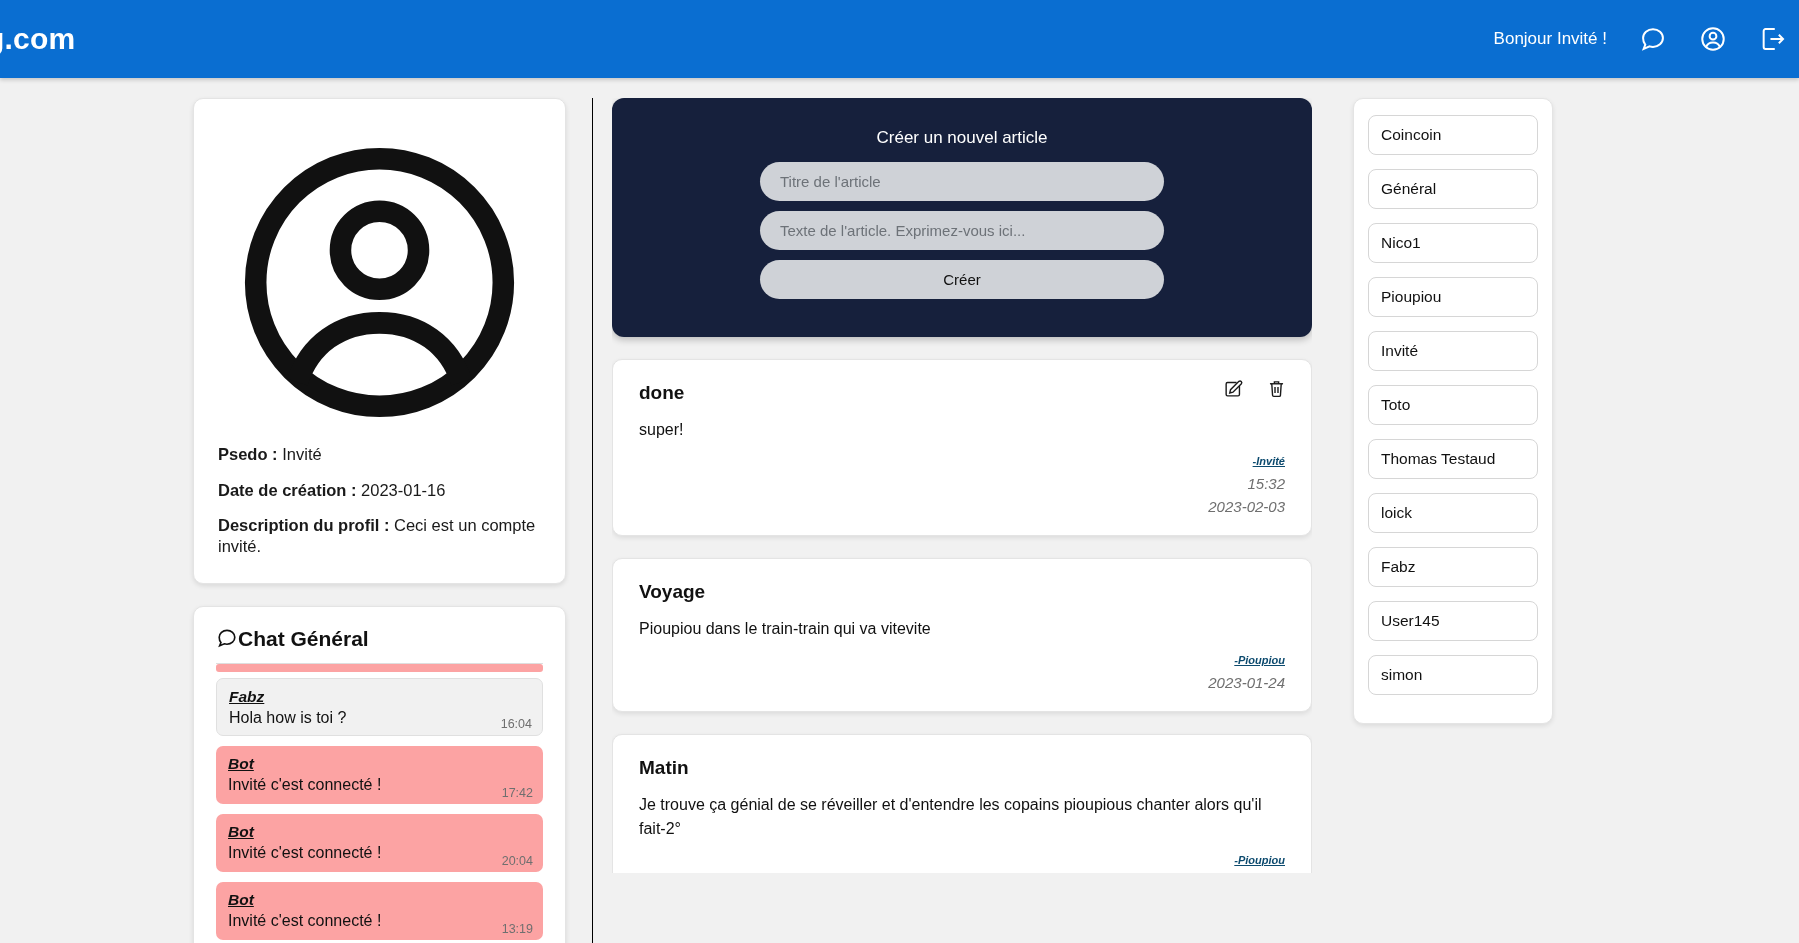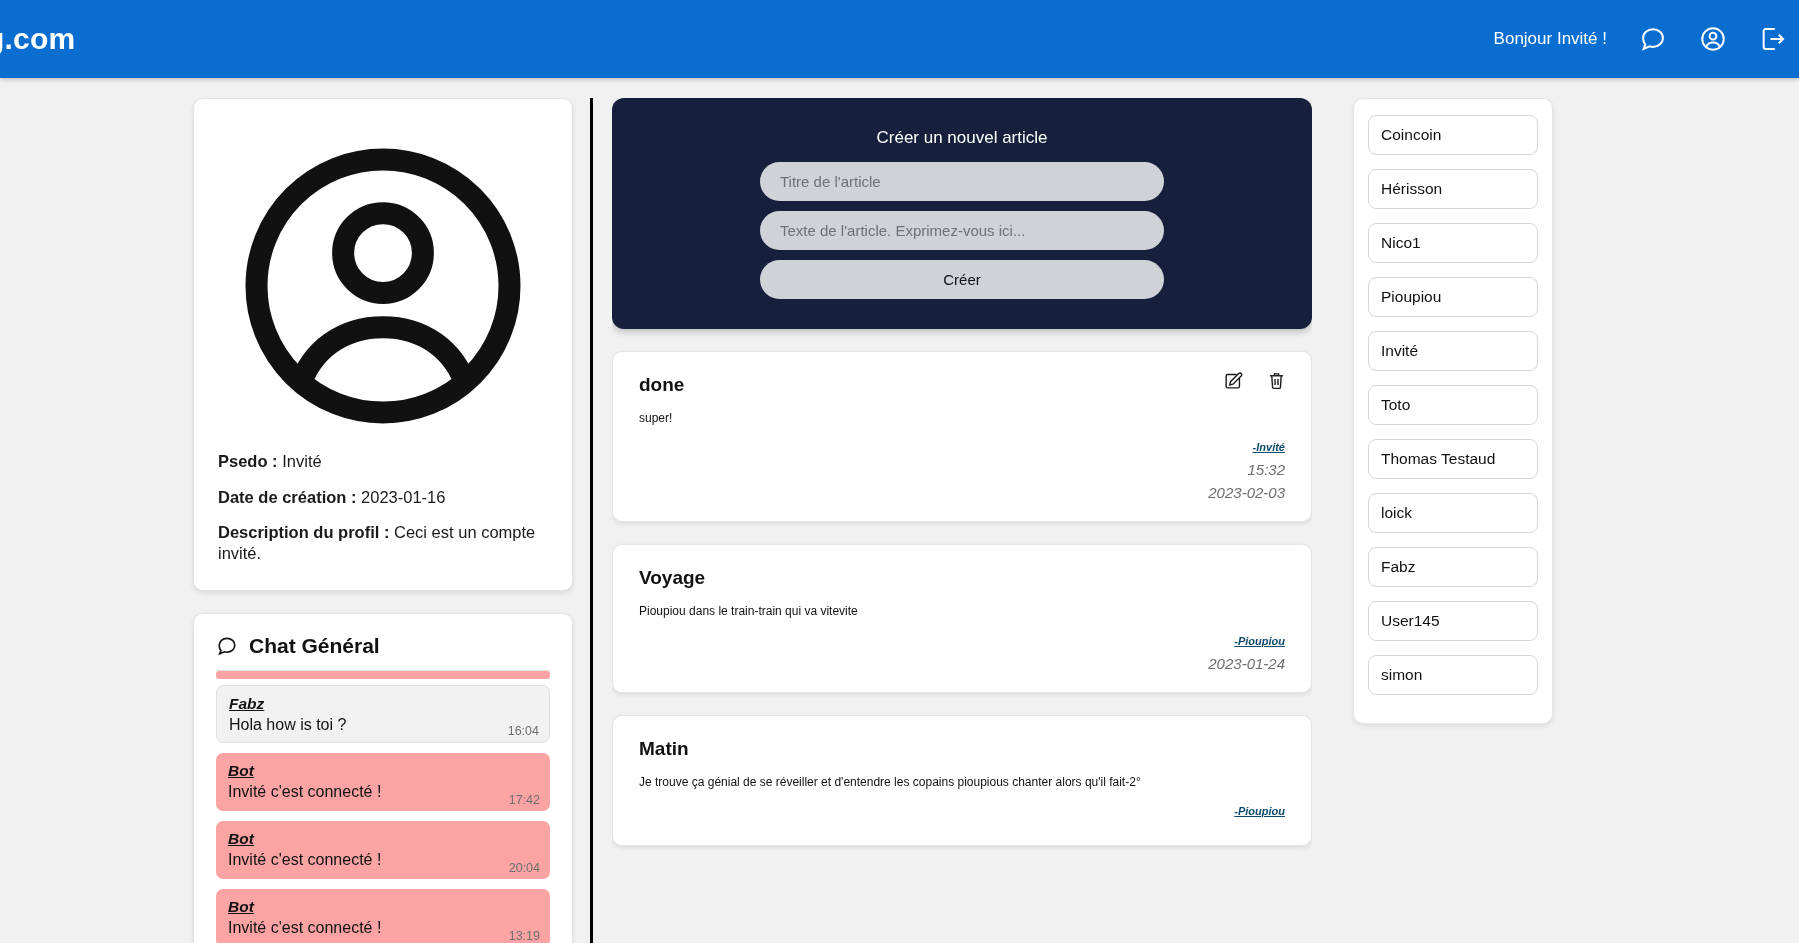--- a/index.html
+++ b/index.html
@@ -49,22 +49,22 @@
     display: flex;
     align-items: flex-start;
     gap: 0;
     height: 100%;
   }
 
   
   .col-left {
     width: 400px;
     margin-left: 193px;
-    border-right: 3px solid #000000;
-    padding-right: 17px;
+    border-right: 1px solid #000000;
+    padding-right: 26px;
     height: 845px;
   }
   .card {
     background: #fff;
     border: 1px solid #e4e4e4;
     border-radius: 10px;
     box-shadow: 0 2px 5px rgba(0,0,0,.10);
   }
   .profile-card { padding: 22px 24px 26px 24px; }
   .avatar-icon { width: 30px; height: 30px; color: #111; margin-bottom: 16px; }
@@ -79,21 +79,21 @@
   .profile-line b { font-weight: bold; }
 
   .chat-card {
     margin-top: 22px;
     padding: 20px 22px 22px 22px;
     display: flex;
     flex-direction: column;
     height: 596px;
   }
   .chat-title {
-    display: flex; align-items: center; gap: 11px;
+    display: flex; align-items: flex-start; gap: 0;
     font-size: 21px; font-weight: bold; color: #111;
     margin-bottom: 12px;
   }
   .chat-bubble-icon { width: 22px; height: 22px; color:#111; }
   .chat-bubble-icon svg { width:100%; height:100%; display:block; }
 
   .chat-scroll {
     flex: 1;
     overflow: hidden;
     border-top: 1px solid #dedede;
@@ -146,21 +146,21 @@
     border: none;
     border-radius: 22px;
     padding: 11px 20px;
     font-size: 15px;
     font-family: "Liberation Sans", sans-serif;
     color: #111;
     outline: none;
   }
   .compose-field::placeholder { color: #6d7278; }
   .compose-btn {
-    margin-bottom: 0;
+    margin-bottom: 8px;
     cursor: pointer;
     font-size: 15px;
   }
 
   .article {
     background: #fff;
     border: 1px solid #e4e4e4;
     border-radius: 10px;
     box-shadow: 0 2px 5px rgba(0,0,0,.09);
     margin-top: 22px;
@@ -168,21 +168,21 @@
     position: relative;
   }
   .article-tools {
     position: absolute;
     top: 18px; right: 24px;
     display: flex; gap: 22px;
   }
   .tool-icon { width: 21px; height: 21px; color: #1a1a1a; cursor: pointer; }
   .tool-icon svg { width:100%; height:100%; display:block; }
   .article-title { font-size: 19px; font-weight: bold; color: #111; margin-bottom: 14px; }
-  .article-body { font-size: 12px; color: #111; line-height: 1.45; margin-bottom: 14px; max-width: 640px; }
+  .article-body { font-size: 16px; color: #111; line-height: 1.45; margin-bottom: 14px; max-width: 640px; }
   .article-meta { text-align: right; }
   .meta-author {
     font-size: 11px; font-style: italic; font-weight: bold;
     text-decoration: underline; color: #0c4a6e; margin-bottom: 8px;
   }
   .meta-time, .meta-date { font-size: 15px; font-style: italic; color: #6f6f6f; margin-bottom: 6px; text-align: right; }
   .meta-date { margin-bottom: 0; }
 
   
   .col-right {
@@ -352,21 +352,21 @@
         <div class="article-title">Matin</div>
         <div class="article-body">Je trouve ça génial de se réveiller et d'entendre les copains pioupious chanter alors qu'il fait-2°</div>
         <div class="article-meta">
           <div class="meta-author">-Pioupiou</div>
         </div>
       </div>
     </div>
 
     <div class="col-right">
       <div class="user-chip">Coincoin</div>
-      <div class="user-chip">Hérisson</div>
+      <div class="user-chip">Général</div>
       <div class="user-chip">Nico1</div>
       <div class="user-chip">Pioupiou</div>
       <div class="user-chip">Invité</div>
       <div class="user-chip">Toto</div>
       <div class="user-chip">Thomas Testaud</div>
       <div class="user-chip">loick</div>
       <div class="user-chip">Fabz</div>
       <div class="user-chip">User145</div>
       <div class="user-chip">simon</div>
     </div>

